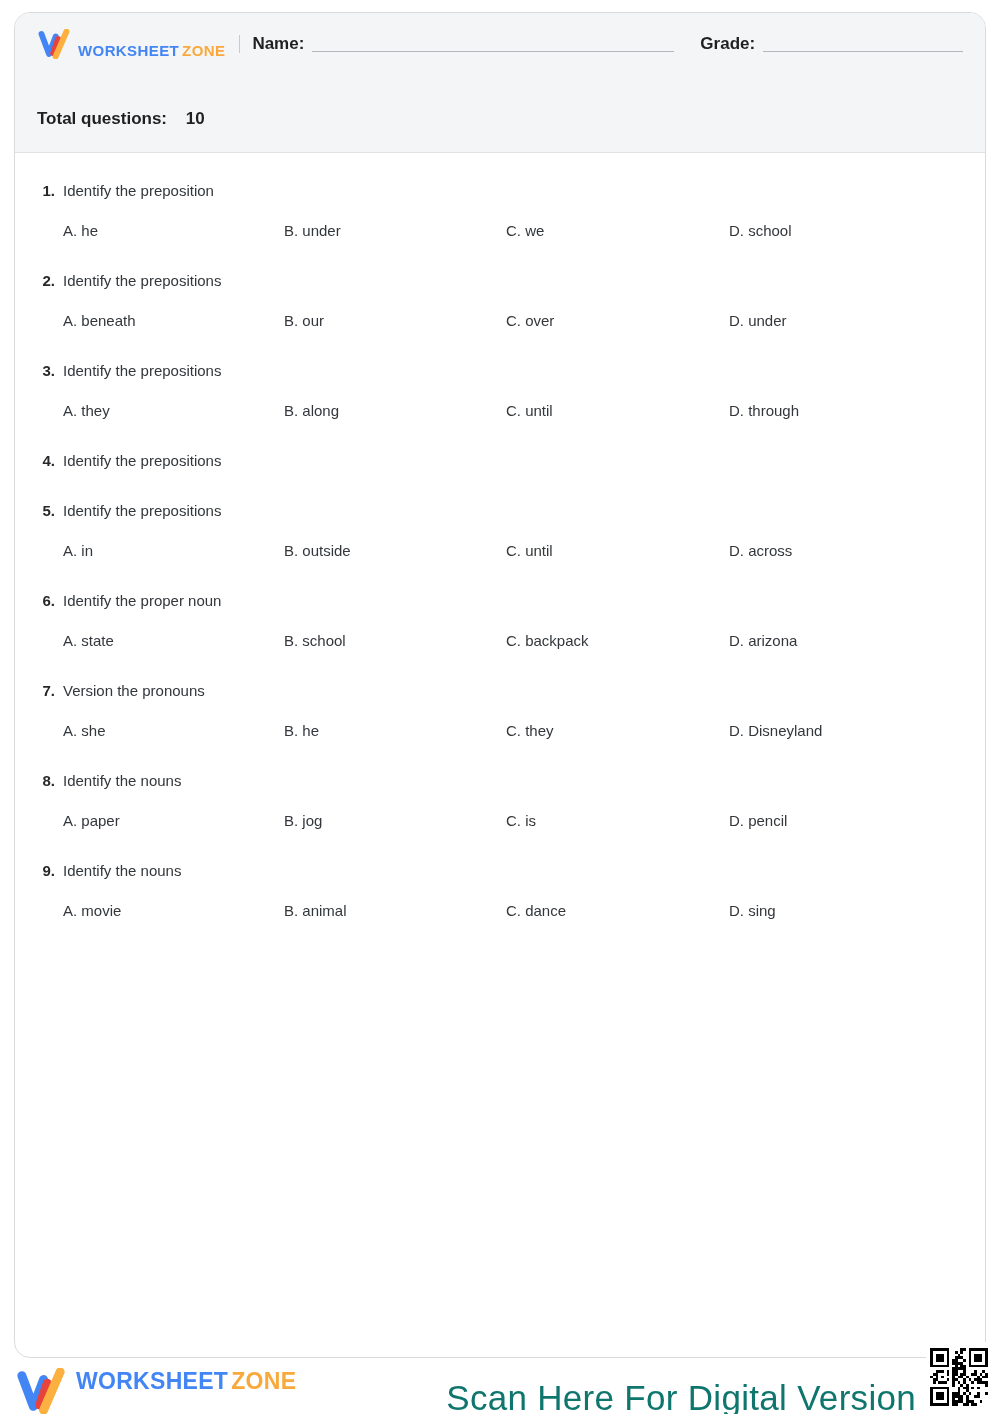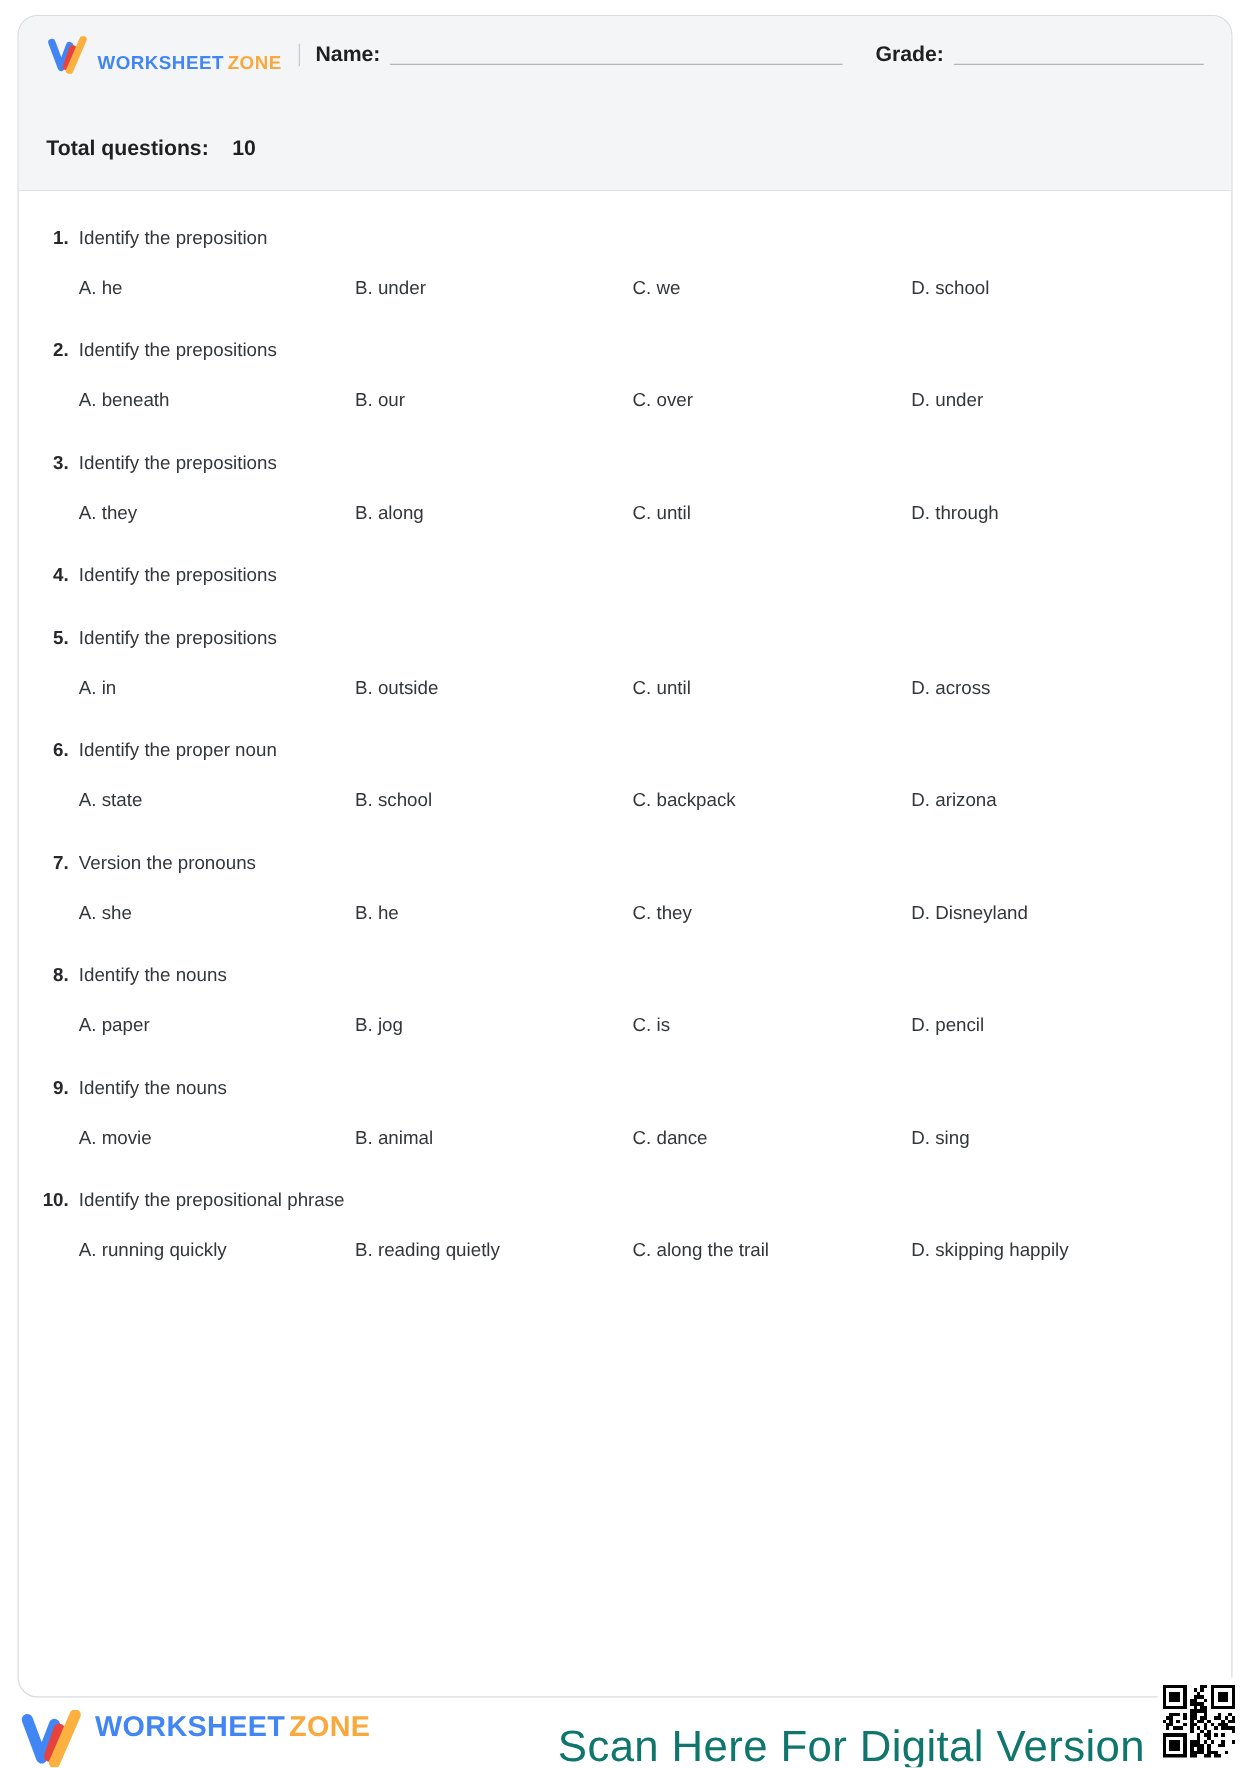--- a/index.html
+++ b/index.html
@@ -191,32 +191,20 @@
           <span class="q-text">Identify the nouns</span>
         </div>
         <div class="q-options">
           <span>A. movie</span>
           <span>B. animal</span>
           <span>C. dance</span>
           <span>D. sing</span>
         </div>
       </div>
 
-      <div class="question">
-        <div class="q-title">
-          <span class="q-num">10.</span>
-          <span class="q-text">Identify the prepositional phrase</span>
-        </div>
-        <div class="q-options">
-          <span>A. running quickly</span>
-          <span>B. reading quietly</span>
-          <span>C. along the trail</span>
-          <span>D. skipping happily</span>
-        </div>
-      </div>
 
     </div>
   </div>
 
   <div class="brand footer-brand">
     <svg class="brand-icon" width="52" height="46" viewBox="0 0 40 36" fill="none">
       <path d="M5 6 L14 30 L22 9" stroke="#4285f4" stroke-width="7" stroke-linecap="round" stroke-linejoin="round"></path>
       <path d="M25 12 L19 29" stroke="#e8423d" stroke-width="7" stroke-linecap="round"></path>
       <path d="M35 3 L22 33" stroke="#fbb040" stroke-width="7" stroke-linecap="round"></path>
     </svg>

